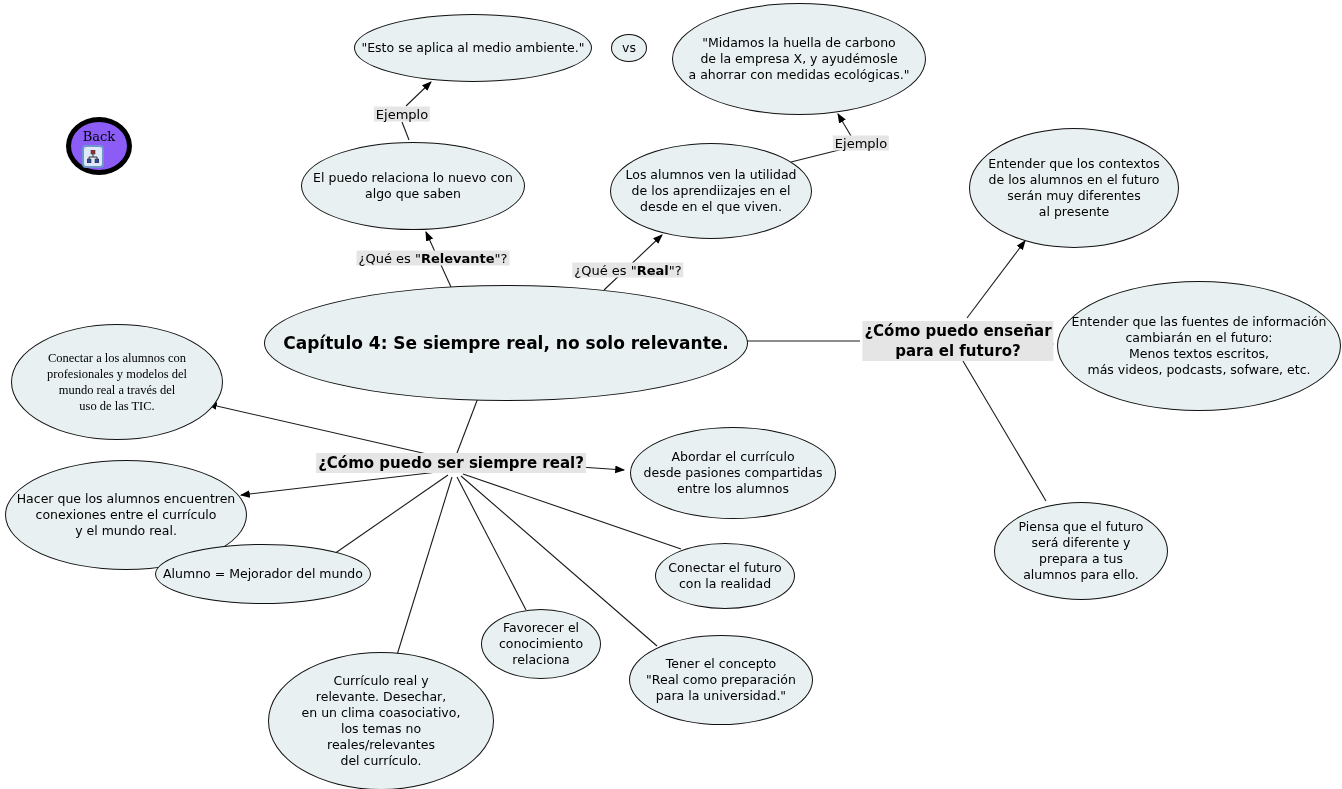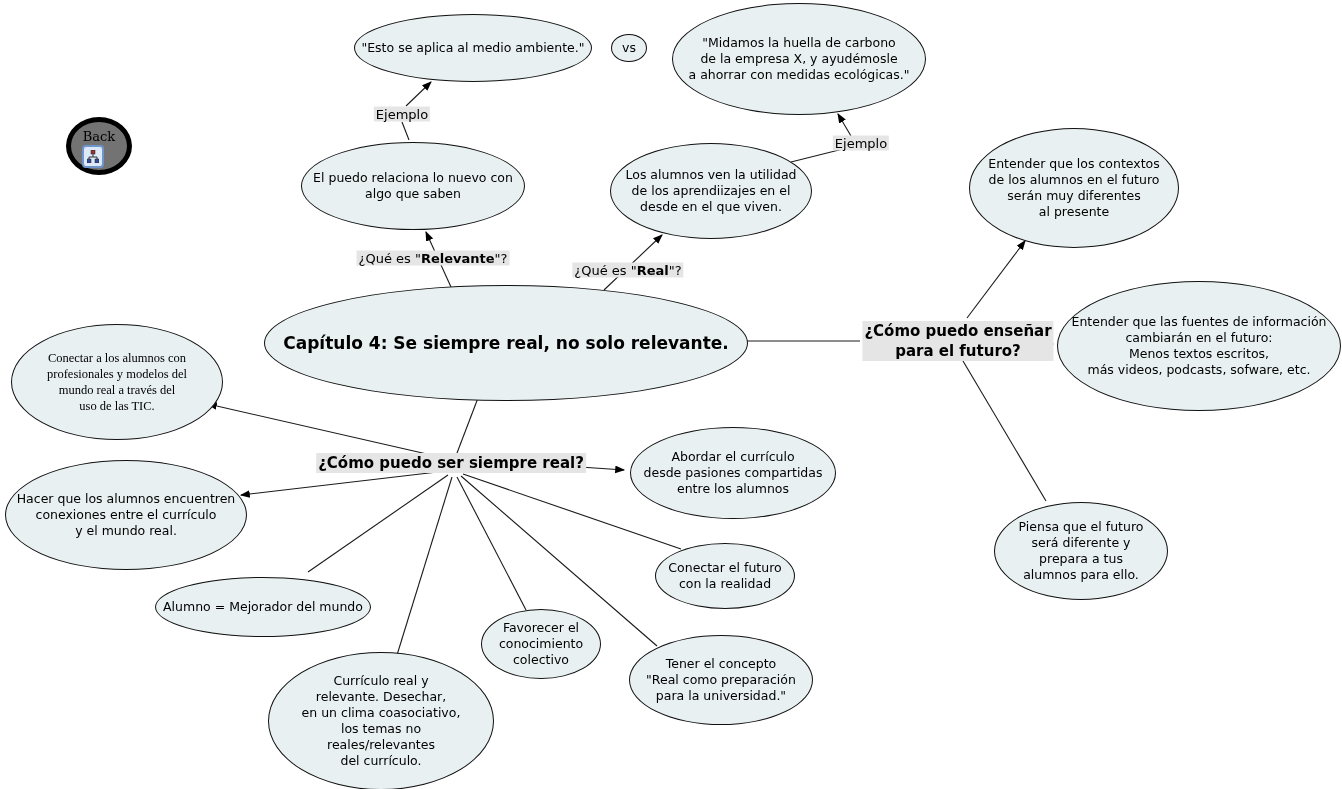--- a/index.html
+++ b/index.html
@@ -16,21 +16,21 @@
   .node span{white-space:pre-line;}
   .node--title{font-weight:bold;}
   .node--title span{white-space:nowrap;font-size:17px;}
   .lbl{
     position:absolute;z-index:3;transform:translate(-50%,-50%);
     background:#e5e5e5;padding:0 2px;font-size:13px;text-align:center;white-space:pre-line;
   }
   .lbl--bold{font-weight:bold;font-size:15px;line-height:20px;}
   .back-ellipse{
     position:absolute;z-index:2;left:66px;top:117px;width:56px;height:48px;
-    border:5px solid #000;border-radius:50%;background:#737373;
+    border:5px solid #000;border-radius:50%;background:#8b5cf6;
     display:flex;align-items:center;justify-content:flex-start;flex-direction:column;
     font-family:"DejaVu Serif","Liberation Serif",serif;font-size:13px;cursor:pointer;
   }
   .back-ellipse .back-text{margin-top:7px;}
   .map-icon{
     position:absolute;z-index:4;left:82px;top:145px;width:18px;height:19px;
     border:2px solid #6f96cc;border-radius:4px;background:#dde9f8;
     display:flex;align-items:center;justify-content:center;
   }
 </style>
@@ -128,35 +128,35 @@
       <span>Conectar a los alumnos con
 profesionales y modelos del
 mundo real a través del
 uso de las TIC.</span>
     </div>
   <div class="node" style="left:5px;top:460px;width:240px;height:108px;">
       <span>Hacer que los alumnos encuentren
 conexiones entre el currículo
 y el mundo real.</span>
     </div>
-  <div class="node" style="left:155px;top:577px;width:214px;height:58px;text-align:right;">
+  <div class="node" style="left:155px;top:544px;width:214px;height:58px;text-align:right;">
       <span>Alumno = Mejorador del mundo</span>
     </div>
   <div class="node" style="left:268px;top:652px;width:224px;height:136px;">
       <span>Currículo real y
 relevante. Desechar,
 en un clima coasociativo,
 los temas no
 reales/relevantes
 del currículo.</span>
     </div>
   <div class="node" style="left:481px;top:609px;width:118px;height:68px;">
       <span>Favorecer el
 conocimiento
-colectivo</span>
+relaciona</span>
     </div>
   <div class="node" style="left:629px;top:635px;width:182px;height:88px;">
       <span>Tener el concepto
 "Real como preparación
 para la universidad."</span>
     </div>
   <div class="node" style="left:655px;top:543px;width:138px;height:64px;">
       <span>Conectar el futuro
 con la realidad</span>
     </div>

